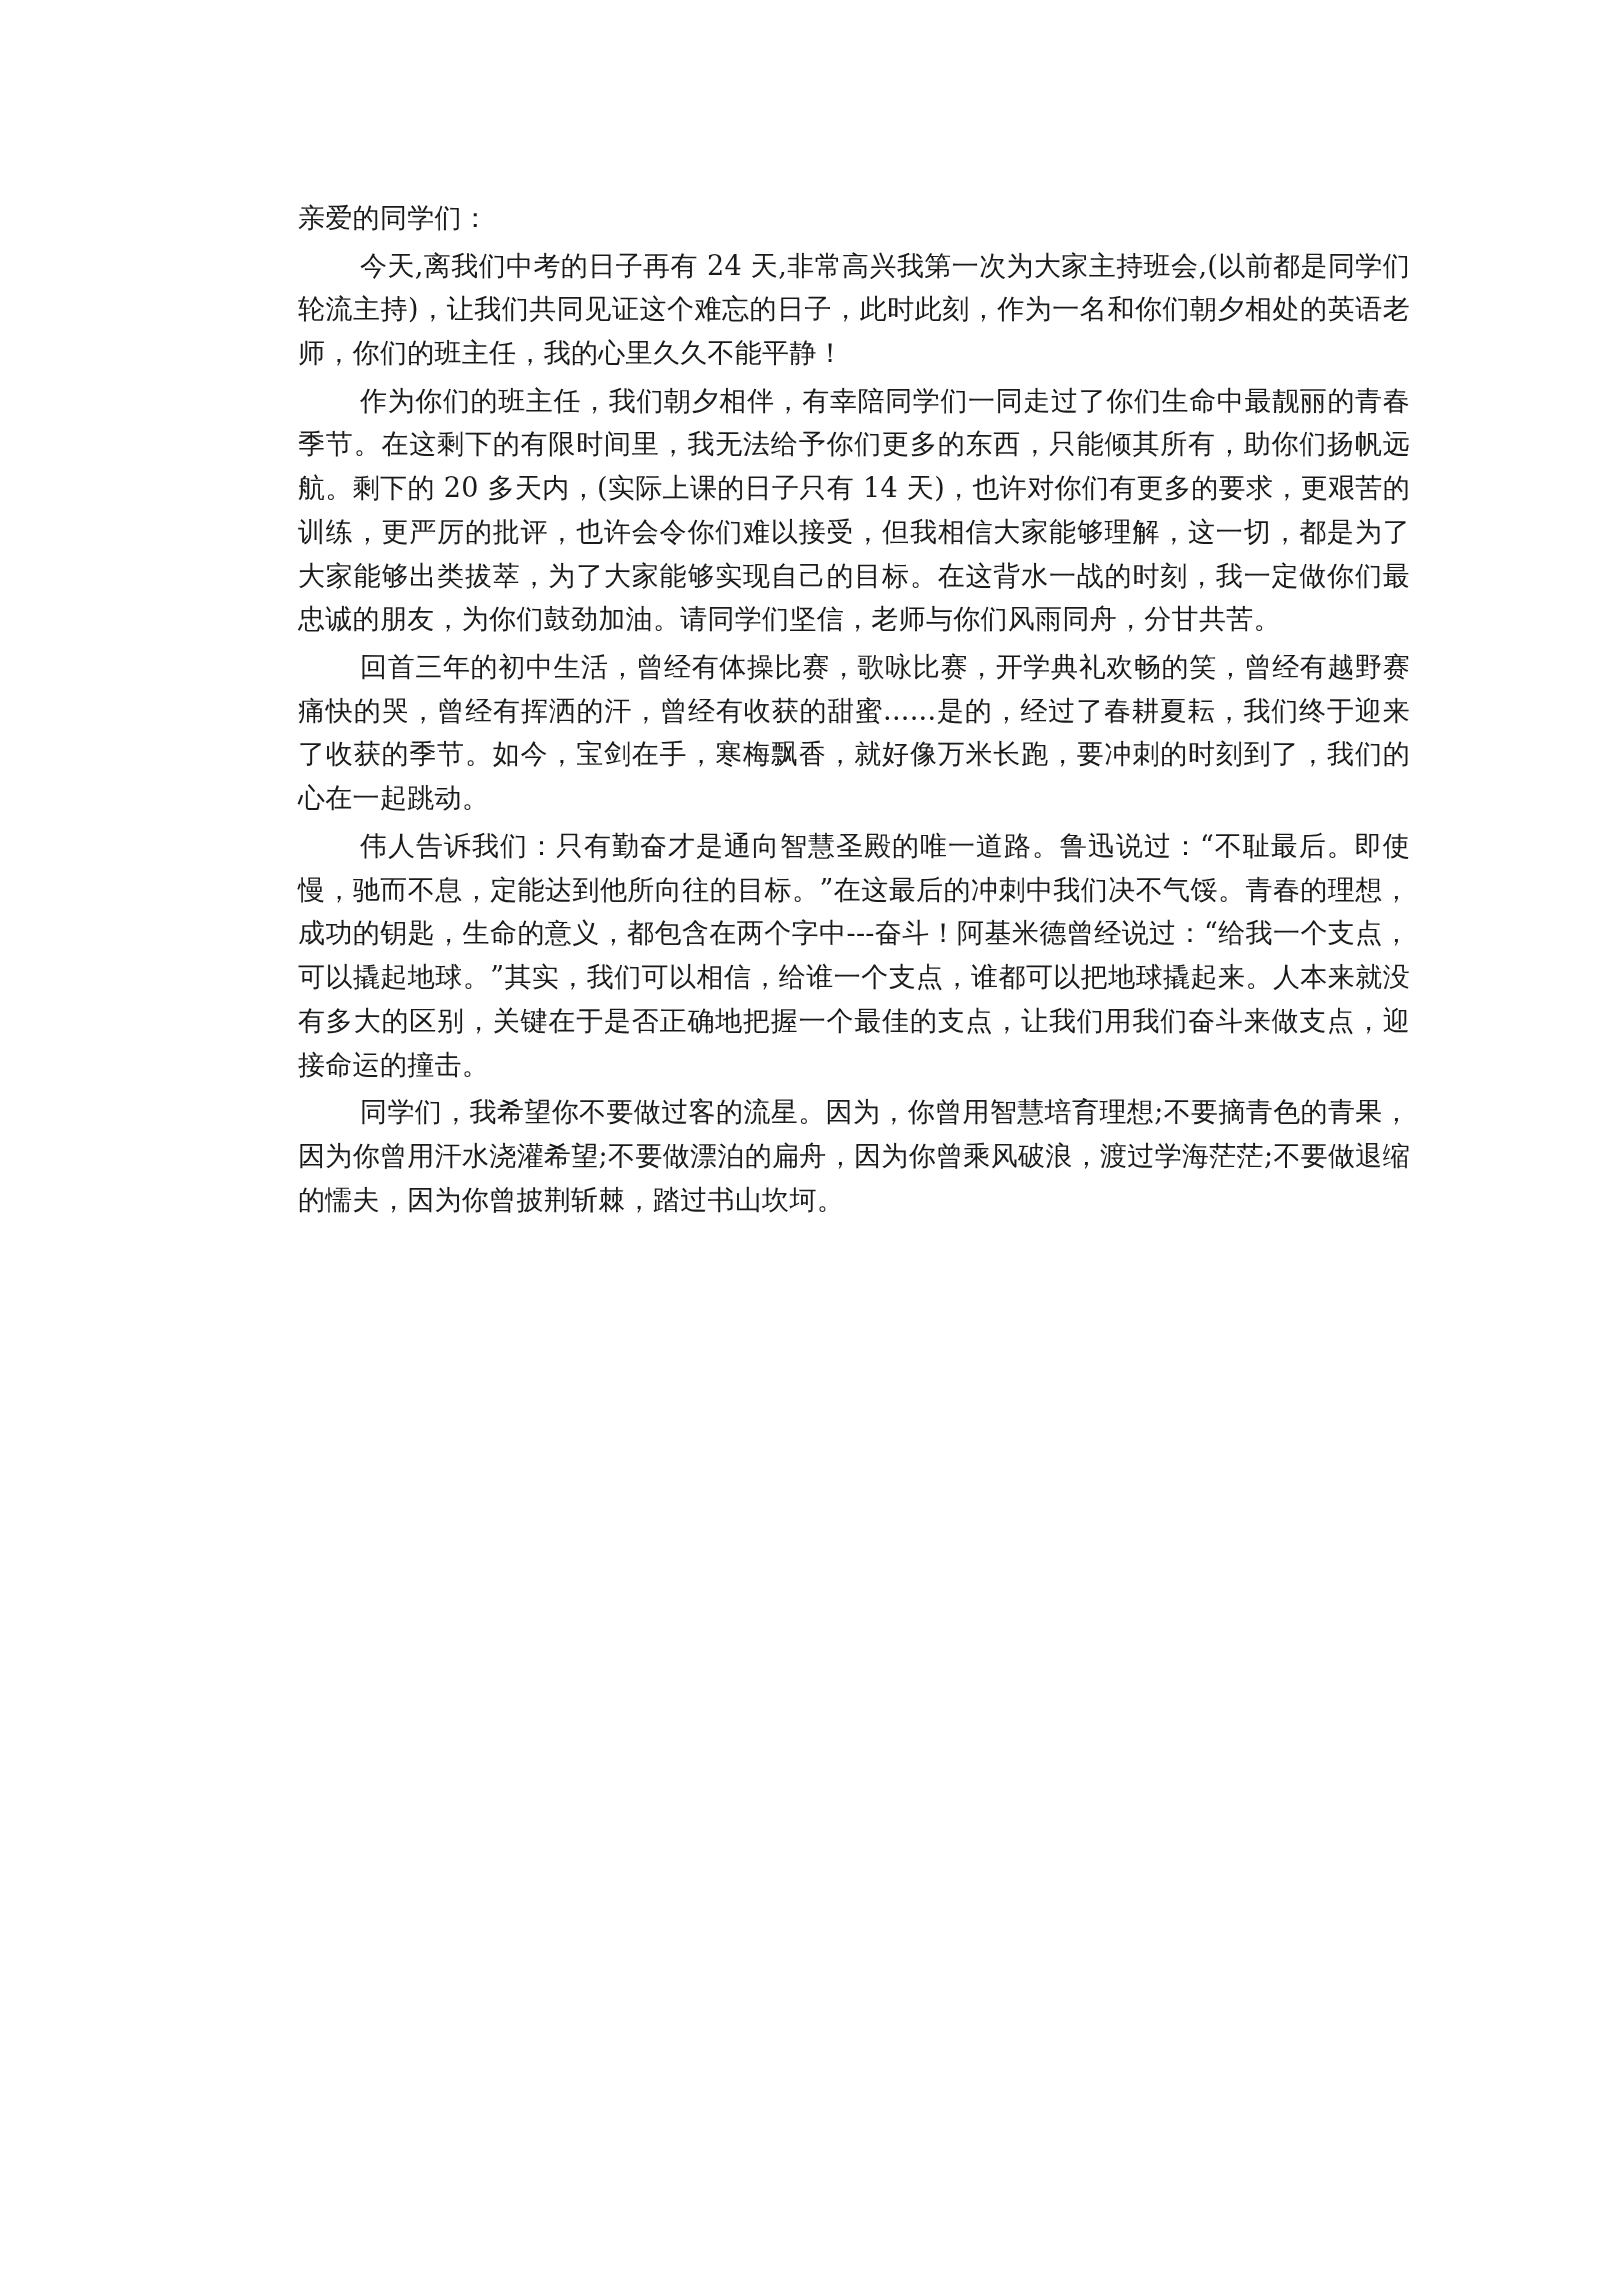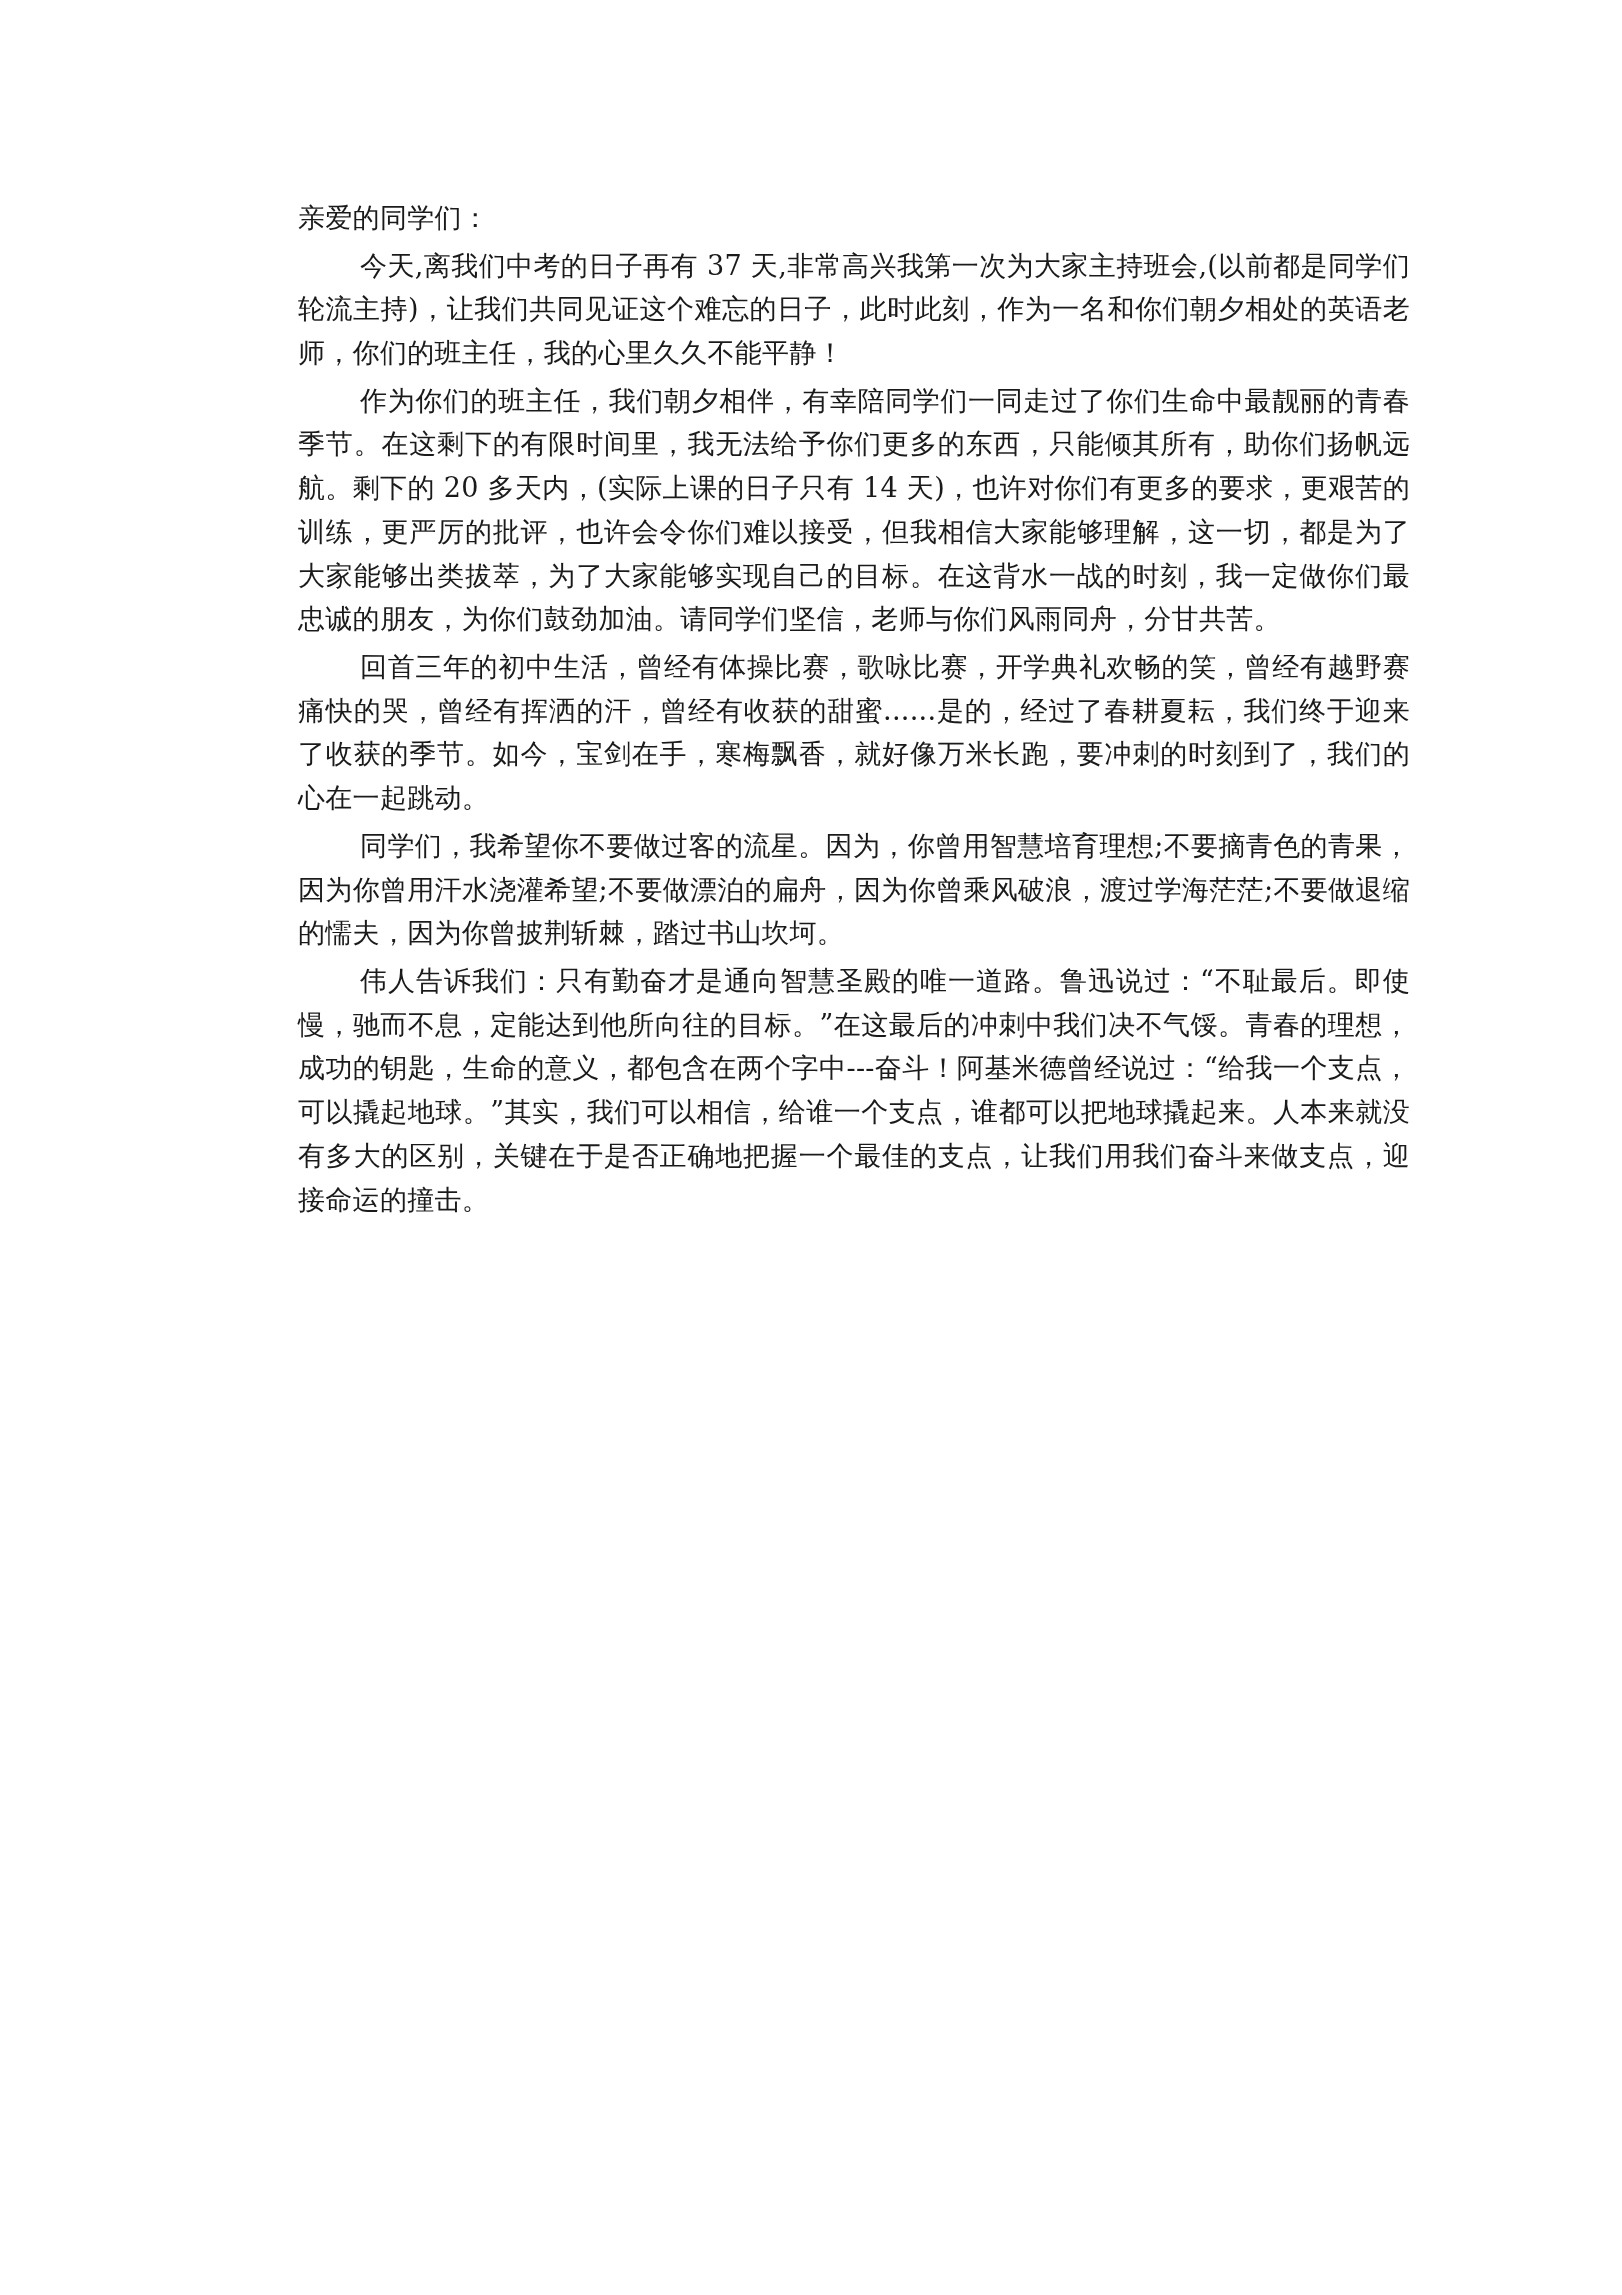--- a/index.html
+++ b/index.html
@@ -39,20 +39,20 @@
   .para.first {
     text-indent: 0;
   }
 </style>
 </head>
 <body>
 
 <div class="page">
   <div class="doc-body">
     <p class="para first">亲爱的同学们：</p>
-    <p class="para indent">今天,离我们中考的日子再有 37 天,非常高兴我第一次为大家主持班会,(以前都是同学们轮流主持)，让我们共同见证这个难忘的日子，此时此刻，作为一名和你们朝夕相处的英语老师，你们的班主任，我的心里久久不能平静！</p>
+    <p class="para indent">今天,离我们中考的日子再有 24 天,非常高兴我第一次为大家主持班会,(以前都是同学们轮流主持)，让我们共同见证这个难忘的日子，此时此刻，作为一名和你们朝夕相处的英语老师，你们的班主任，我的心里久久不能平静！</p>
     <p class="para indent">作为你们的班主任，我们朝夕相伴，有幸陪同学们一同走过了你们生命中最靓丽的青春季节。在这剩下的有限时间里，我无法给予你们更多的东西，只能倾其所有，助你们扬帆远航。剩下的 20 多天内，(实际上课的日子只有 14 天)，也许对你们有更多的要求，更艰苦的训练，更严厉的批评，也许会令你们难以接受，但我相信大家能够理解，这一切，都是为了大家能够出类拔萃，为了大家能够实现自己的目标。在这背水一战的时刻，我一定做你们最忠诚的朋友，为你们鼓劲加油。请同学们坚信，老师与你们风雨同舟，分甘共苦。</p>
     <p class="para indent">回首三年的初中生活，曾经有体操比赛，歌咏比赛，开学典礼欢畅的笑，曾经有越野赛痛快的哭，曾经有挥洒的汗，曾经有收获的甜蜜......是的，经过了春耕夏耘，我们终于迎来了收获的季节。如今，宝剑在手，寒梅飘香，就好像万米长跑，要冲刺的时刻到了，我们的心在一起跳动。</p>
+    <p class="para indent">伟人告诉我们：只有勤奋才是通向智慧圣殿的唯一道路。鲁迅说过：“不耻最后。即使慢，驰而不息，定能达到他所向往的目标。”在这最后的冲刺中我们决不气馁。青春的理想，成功的钥匙，生命的意义，都包含在两个字中---奋斗！阿基米德曾经说过：“给我一个支点，可以撬起地球。”其实，我们可以相信，给谁一个支点，谁都可以把地球撬起来。人本来就没有多大的区别，关键在于是否正确地把握一个最佳的支点，让我们用我们奋斗来做支点，迎接命运的撞击。</p>
     <p class="para indent">同学们，我希望你不要做过客的流星。因为，你曾用智慧培育理想;不要摘青色的青果，因为你曾用汗水浇灌希望;不要做漂泊的扁舟，因为你曾乘风破浪，渡过学海茫茫;不要做退缩的懦夫，因为你曾披荆斩棘，踏过书山坎坷。</p>
-    <p class="para indent">伟人告诉我们：只有勤奋才是通向智慧圣殿的唯一道路。鲁迅说过：“不耻最后。即使慢，驰而不息，定能达到他所向往的目标。”在这最后的冲刺中我们决不气馁。青春的理想，成功的钥匙，生命的意义，都包含在两个字中---奋斗！阿基米德曾经说过：“给我一个支点，可以撬起地球。”其实，我们可以相信，给谁一个支点，谁都可以把地球撬起来。人本来就没有多大的区别，关键在于是否正确地把握一个最佳的支点，让我们用我们奋斗来做支点，迎接命运的撞击。</p>
   </div>
 </div>
 
 
 </body></html>

